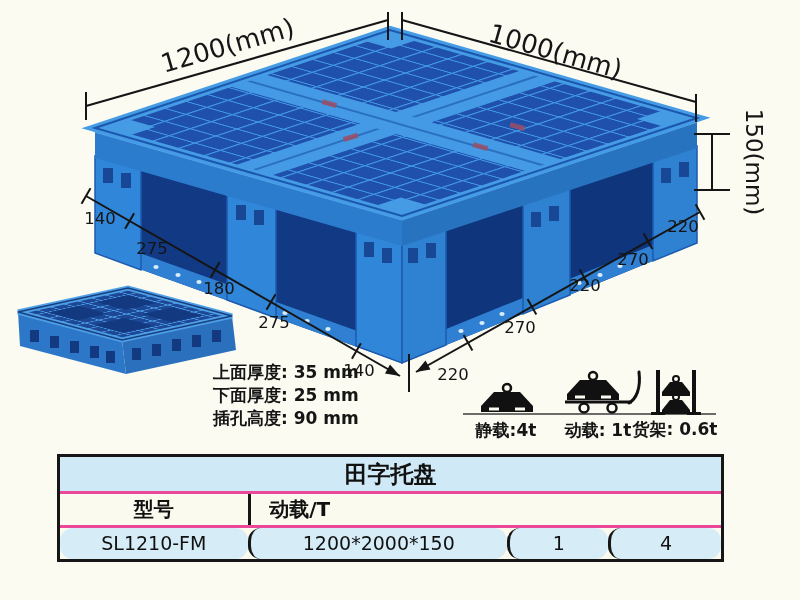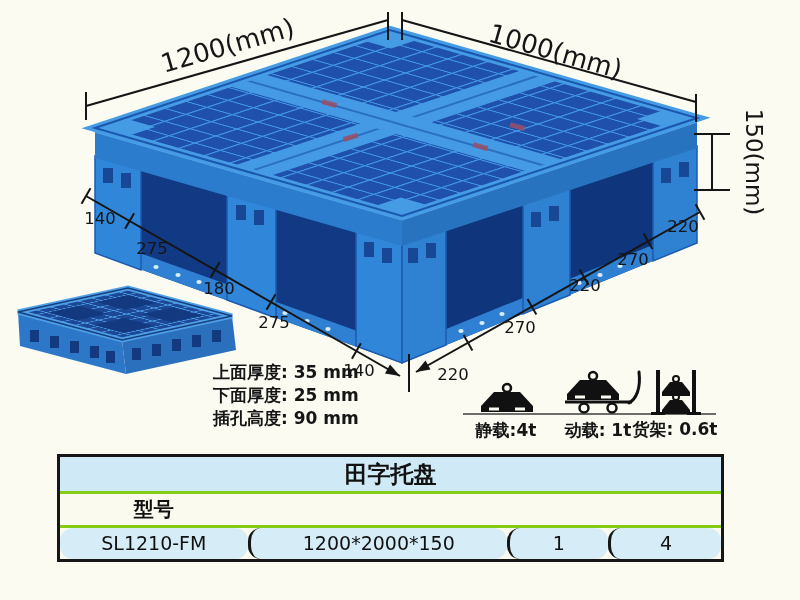--- a/index.html
+++ b/index.html
@@ -12,21 +12,21 @@
   .dim-vert{font-size:23px;}
   .dim-small{font-size:16.5px;}
   .note-text{font-size:17px;font-weight:600;}
   .load-label{font-size:17px;font-weight:700;}
 
   
   .spec-table{position:absolute;left:57px;top:454px;width:667px;box-sizing:border-box;
               border:3px solid #161616;background:#fbfaee;color:#111;}
   .t-title{height:34px;line-height:34px;text-align:center;font-size:23px;font-weight:700;
            background:#cfe9f6;}
-  .t-row{display:flex;border-top:3px solid #84cc16;}
+  .t-row{display:flex;border-top:3px solid #ec4899;}
   .t-row > div{box-sizing:border-box;height:31px;line-height:31px;text-align:center;
                border-left:3px solid #161616;overflow:hidden;}
   .t-row > div:first-child{border-left:none;}
   .c1{width:28.4%;} .c2{width:39.2%;} .c3{width:15.3%;} .c4{flex:1;}
   .t-head > div{font-size:20px;font-weight:700;background:#fbfaee;}
   .t-data > div{font-size:19px;font-weight:500;background:#d6edf8;border-radius:13px;}
 </style>
 </head>
 <body>
 
@@ -252,20 +252,21 @@
       <rect x="662" y="410" width="28" height="4" fill="#111"></rect>
     </g>
     <text class="load-label" text-anchor="middle" x="675" y="435">货架: 0.6t</text>
   </g>
 </svg>
 
 <div class="spec-table">
   <div class="t-title">田字托盘</div>
   <div class="t-row t-head">
     <div class="c1">型号</div>
+    <div class="c3">动载/T</div>
   </div>
   <div class="t-row t-data">
     <div class="c1">SL1210-FM</div>
     <div class="c2">1200*2000*150</div>
     <div class="c3">1</div>
     <div class="c4">4</div>
   </div>
 </div>
 
 </div>

